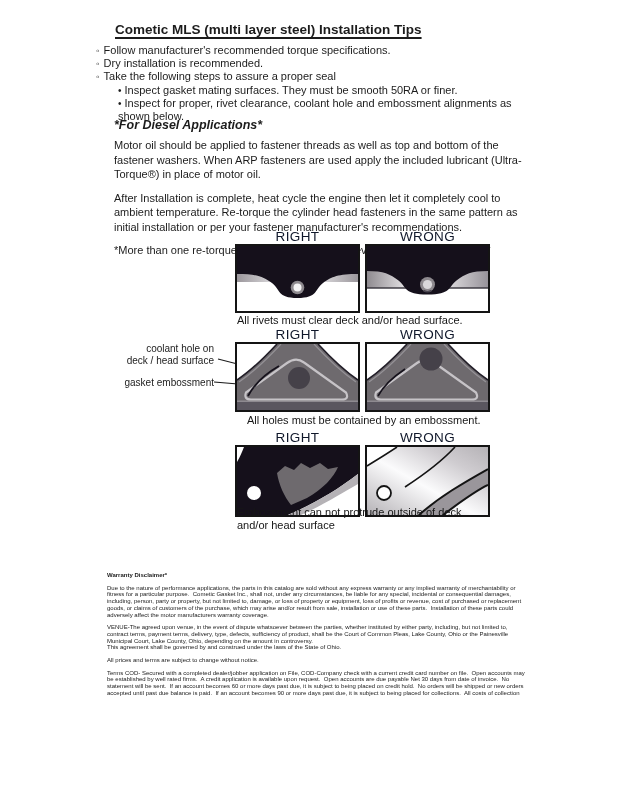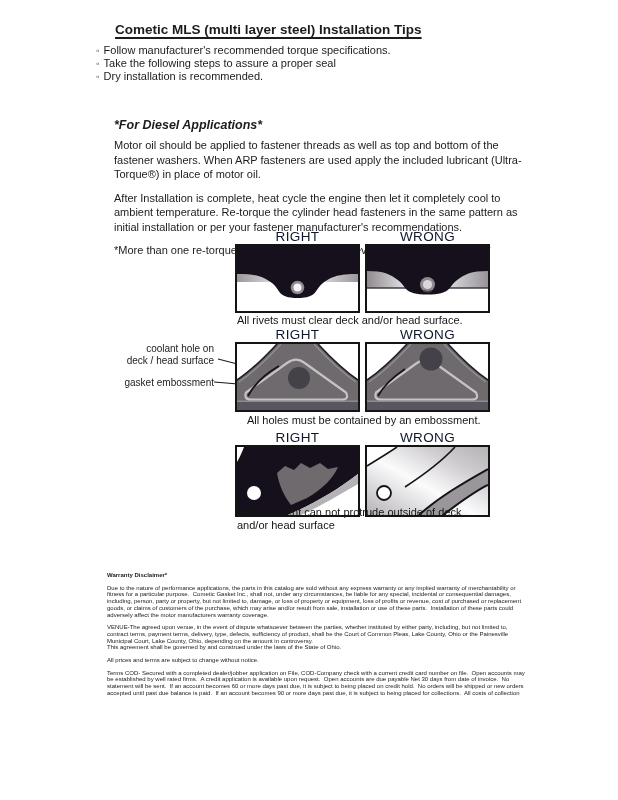--- a/index.html
+++ b/index.html
@@ -39,22 +39,24 @@
 </style>
 </head>
 <body>
 
 <div id="page">
 
   <div class="title">Cometic MLS (multi layer steel) Installation Tips</div>
 
   <div class="bullets">
     <div class="bullet">Follow manufacturer's recommended torque specifications.</div>
+    <div class="bullet">Dry installation is recommended.</div>
     <div class="bullet">Take the following steps to assure a proper seal</div>
-    <div class="bullet">Dry installation is recommended.</div>
+    <div class="bullet subbullet">Inspect gasket mating surfaces.  They must be smooth 50RA or finer.</div>
+    <div class="bullet subbullet">Inspect for proper, rivet clearance, coolant hole and embossment alignments as shown below.</div>
   </div>
 
   <div class="diesel">
     <h2>*For Diesel Applications*</h2>
     <p>Motor oil should be applied to fastener threads as well as top and bottom of the fastener washers. When ARP fasteners are used apply the included lubricant (Ultra-Torque®) in place of motor oil.</p>
     <p>After Installation is complete, heat cycle the engine then let it completely cool to ambient temperature. Re-torque the cylinder head fasteners in the same pattern as initial installation or per your fastener manufacturer's recommendations.</p>
     <p>*More than one re-torque may be required to achieve proper fastener stretch*</p>
   </div>
 
   <div class="fig-label" style="left:235px;top:229px;">RIGHT</div>

